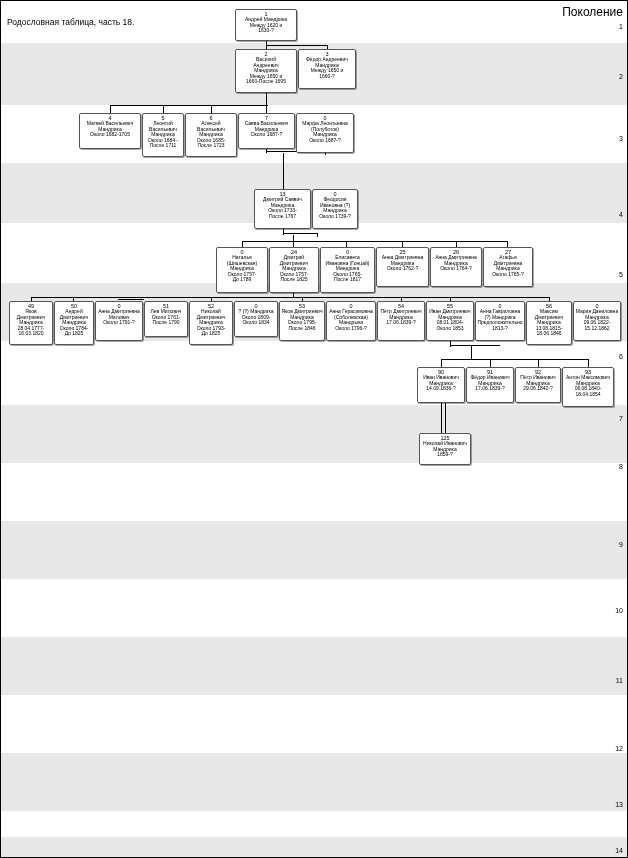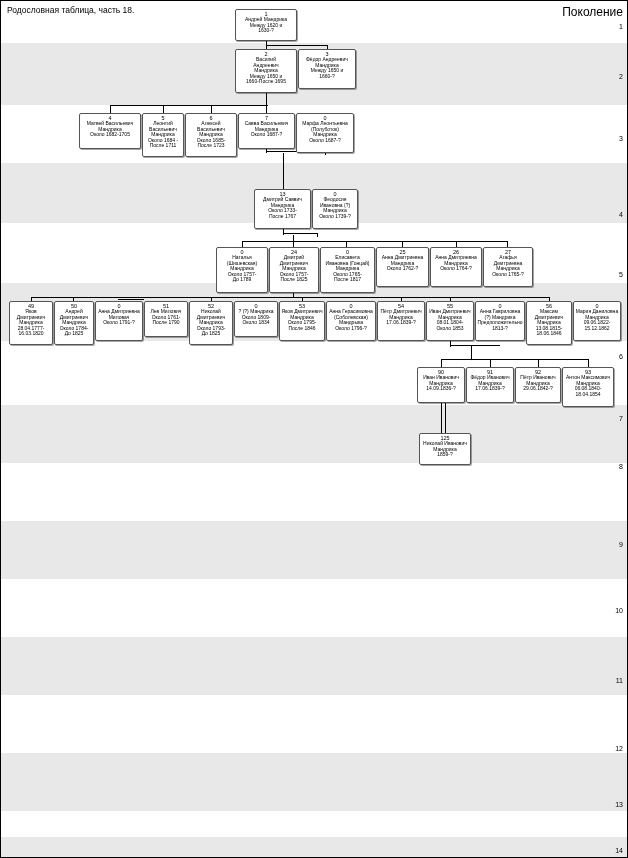--- a/index.html
+++ b/index.html
@@ -29,21 +29,21 @@
     position: absolute;
     right: 4px;
     font-size: 7px;
     color: #000;
     text-align: right;
     line-height: 8px;
   }
   #title {
     position: absolute;
     left: 6px;
-    top: 4px;
+    top: 16px;
     font-size: 8.5px;
     color: #000;
     white-space: nowrap;
     text-align: center;
   }
   #gen-header {
     position: absolute;
     right: 4px;
     top: 4px;
     font-size: 12px;

